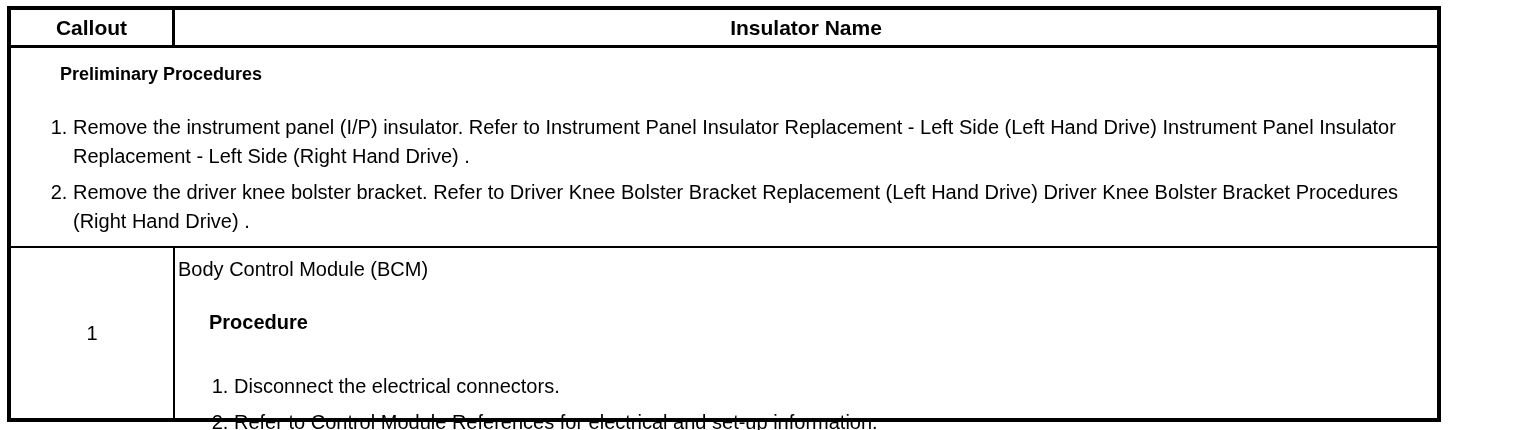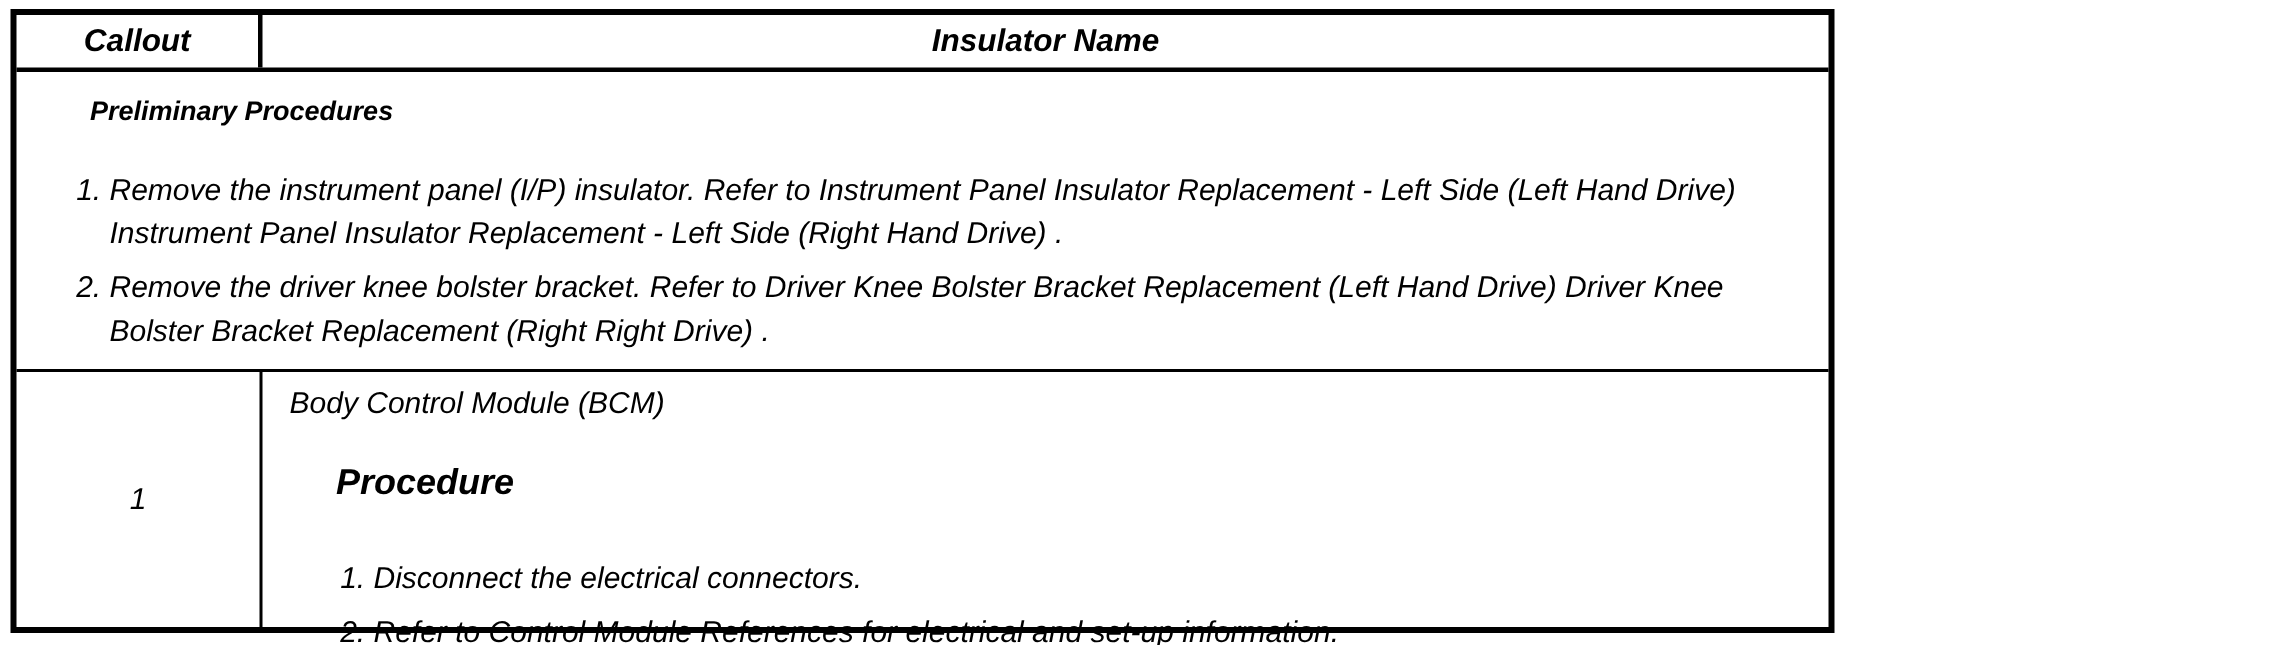--- a/index.html
+++ b/index.html
@@ -10,27 +10,26 @@
     background: #ffffff;
     color: #000000;
     font-family: "Liberation Sans", sans-serif;
     overflow: hidden;
   }
   .doc-table {
     box-sizing: border-box;
     position: absolute;
     left: 7px;
     top: 6px;
-    width: 1216px;
+    width: 1434px;
     height: 416px;
     border: 4px solid #000000;
     display: flex;
     flex-direction: column;
     background: #ffffff;
-    font-style: italic;
   }
   
   .header-row {
     display: flex;
     flex: none;
     height: 35px;
     border-bottom: 3px solid #000000;
   }
   .header-callout-cell {
     box-sizing: border-box;
@@ -90,30 +89,30 @@
     width: 164px;
     flex: none;
     border-right: 2px solid #000000;
     display: flex;
     align-items: center;
     justify-content: center;
     font-size: 20px;
   }
   .component-cell {
     flex: 1;
-    padding: 9px 8px 8px 18px;
+    padding: 9px 8px 8px 3px;
     font-size: 20px;
     border-radius: 20px;
   }
   .component-title {
     font-size: 20px;
     line-height: 24px;
   }
   .procedure-label {
-    font-size: 24px;
+    font-size: 20px;
     font-weight: bold;
     margin: 29px 0 0 31px;
     line-height: 24px;
   }
   ol.procedure-steps {
     margin-top: 38px;
     padding-left: 56px;
   }
 </style>
 </head>
@@ -127,21 +126,21 @@
     </div>
     <div class="header-component-cell">
       <span class="header-label">Insulator Name</span>
     </div>
   </div>
 
   <div class="prelim-row">
     <div class="prelim-title">Preliminary Procedures</div>
     <ol class="steps prelim-steps">
         <li>Remove the instrument panel (I/P) insulator. Refer to Instrument Panel Insulator Replacement - Left Side (Left Hand Drive) Instrument Panel Insulator Replacement - Left Side (Right Hand Drive) .</li>
-        <li>Remove the driver knee bolster bracket. Refer to Driver Knee Bolster Bracket Replacement (Left Hand Drive) Driver Knee Bolster Bracket Replacement (Right Right Drive) .</li>
+        <li>Remove the driver knee bolster bracket. Refer to Driver Knee Bolster Bracket Replacement (Left Hand Drive) Driver Knee Bolster Bracket Procedures (Right Hand Drive) .</li>
       </ol>
   </div>
 
   <div class="component-row">
     <div class="callout-cell">
       <span>1</span>
     </div>
     <div class="component-cell">
       <div class="component-title">Body Control Module (BCM)</div>
       <div class="procedure-label">Procedure</div>

